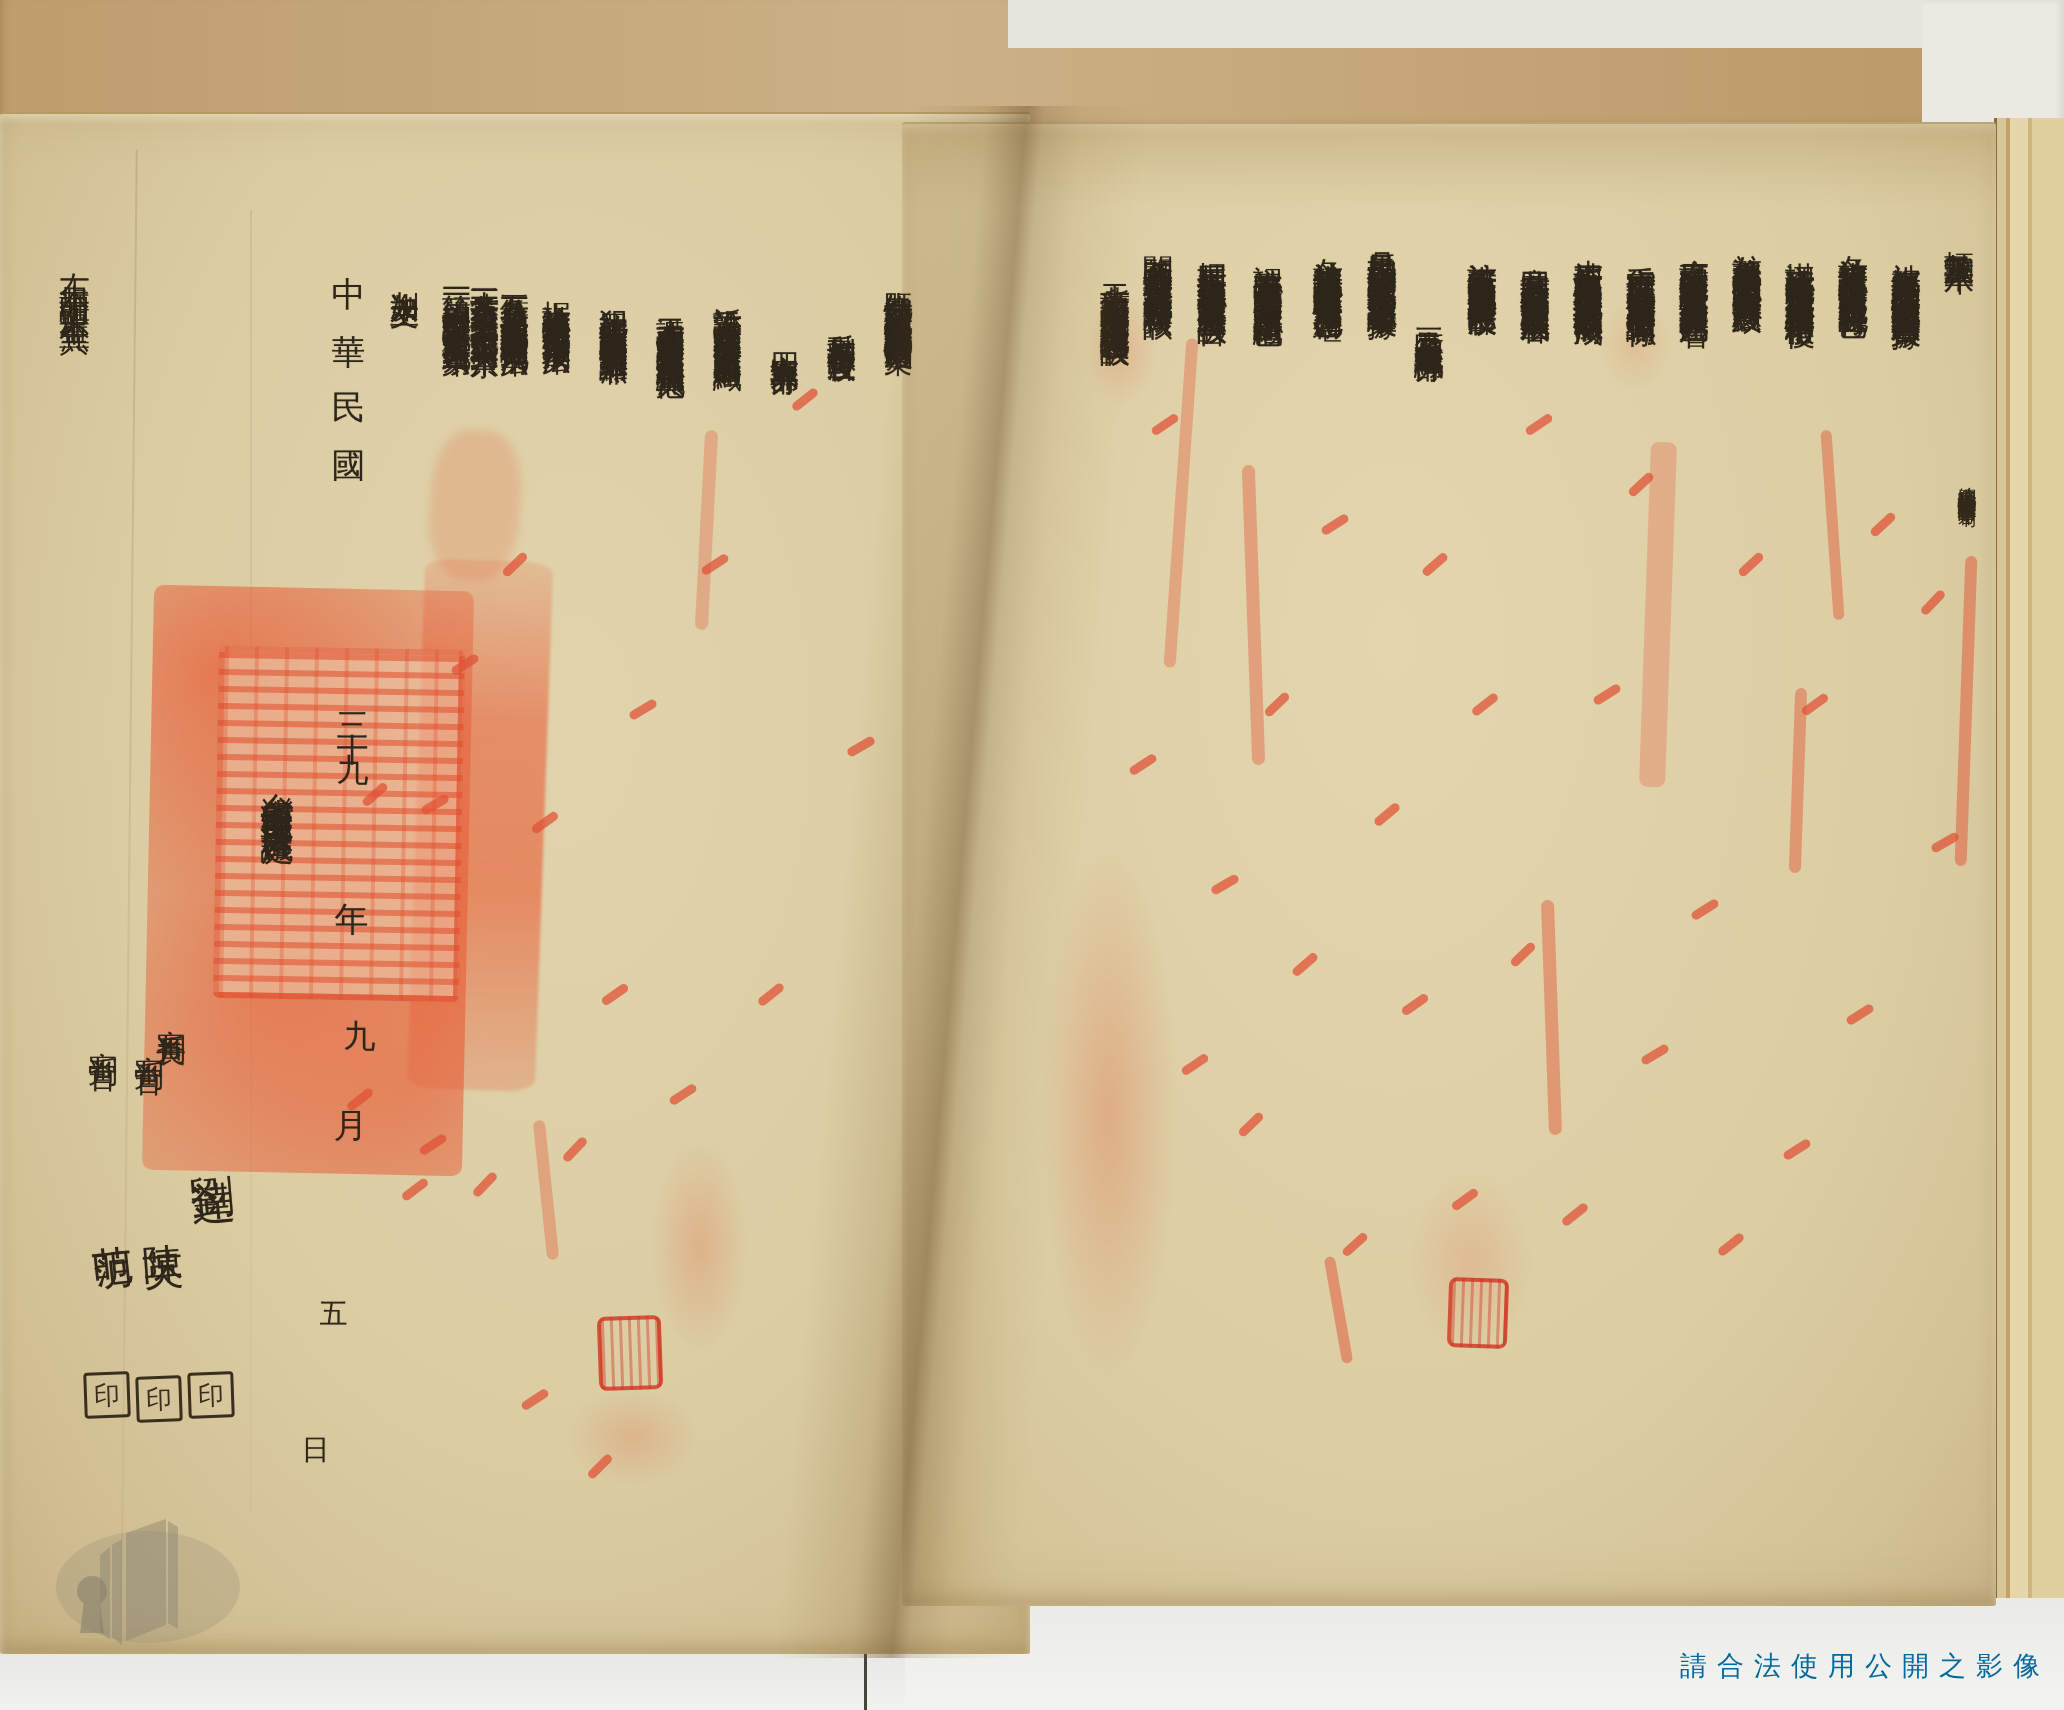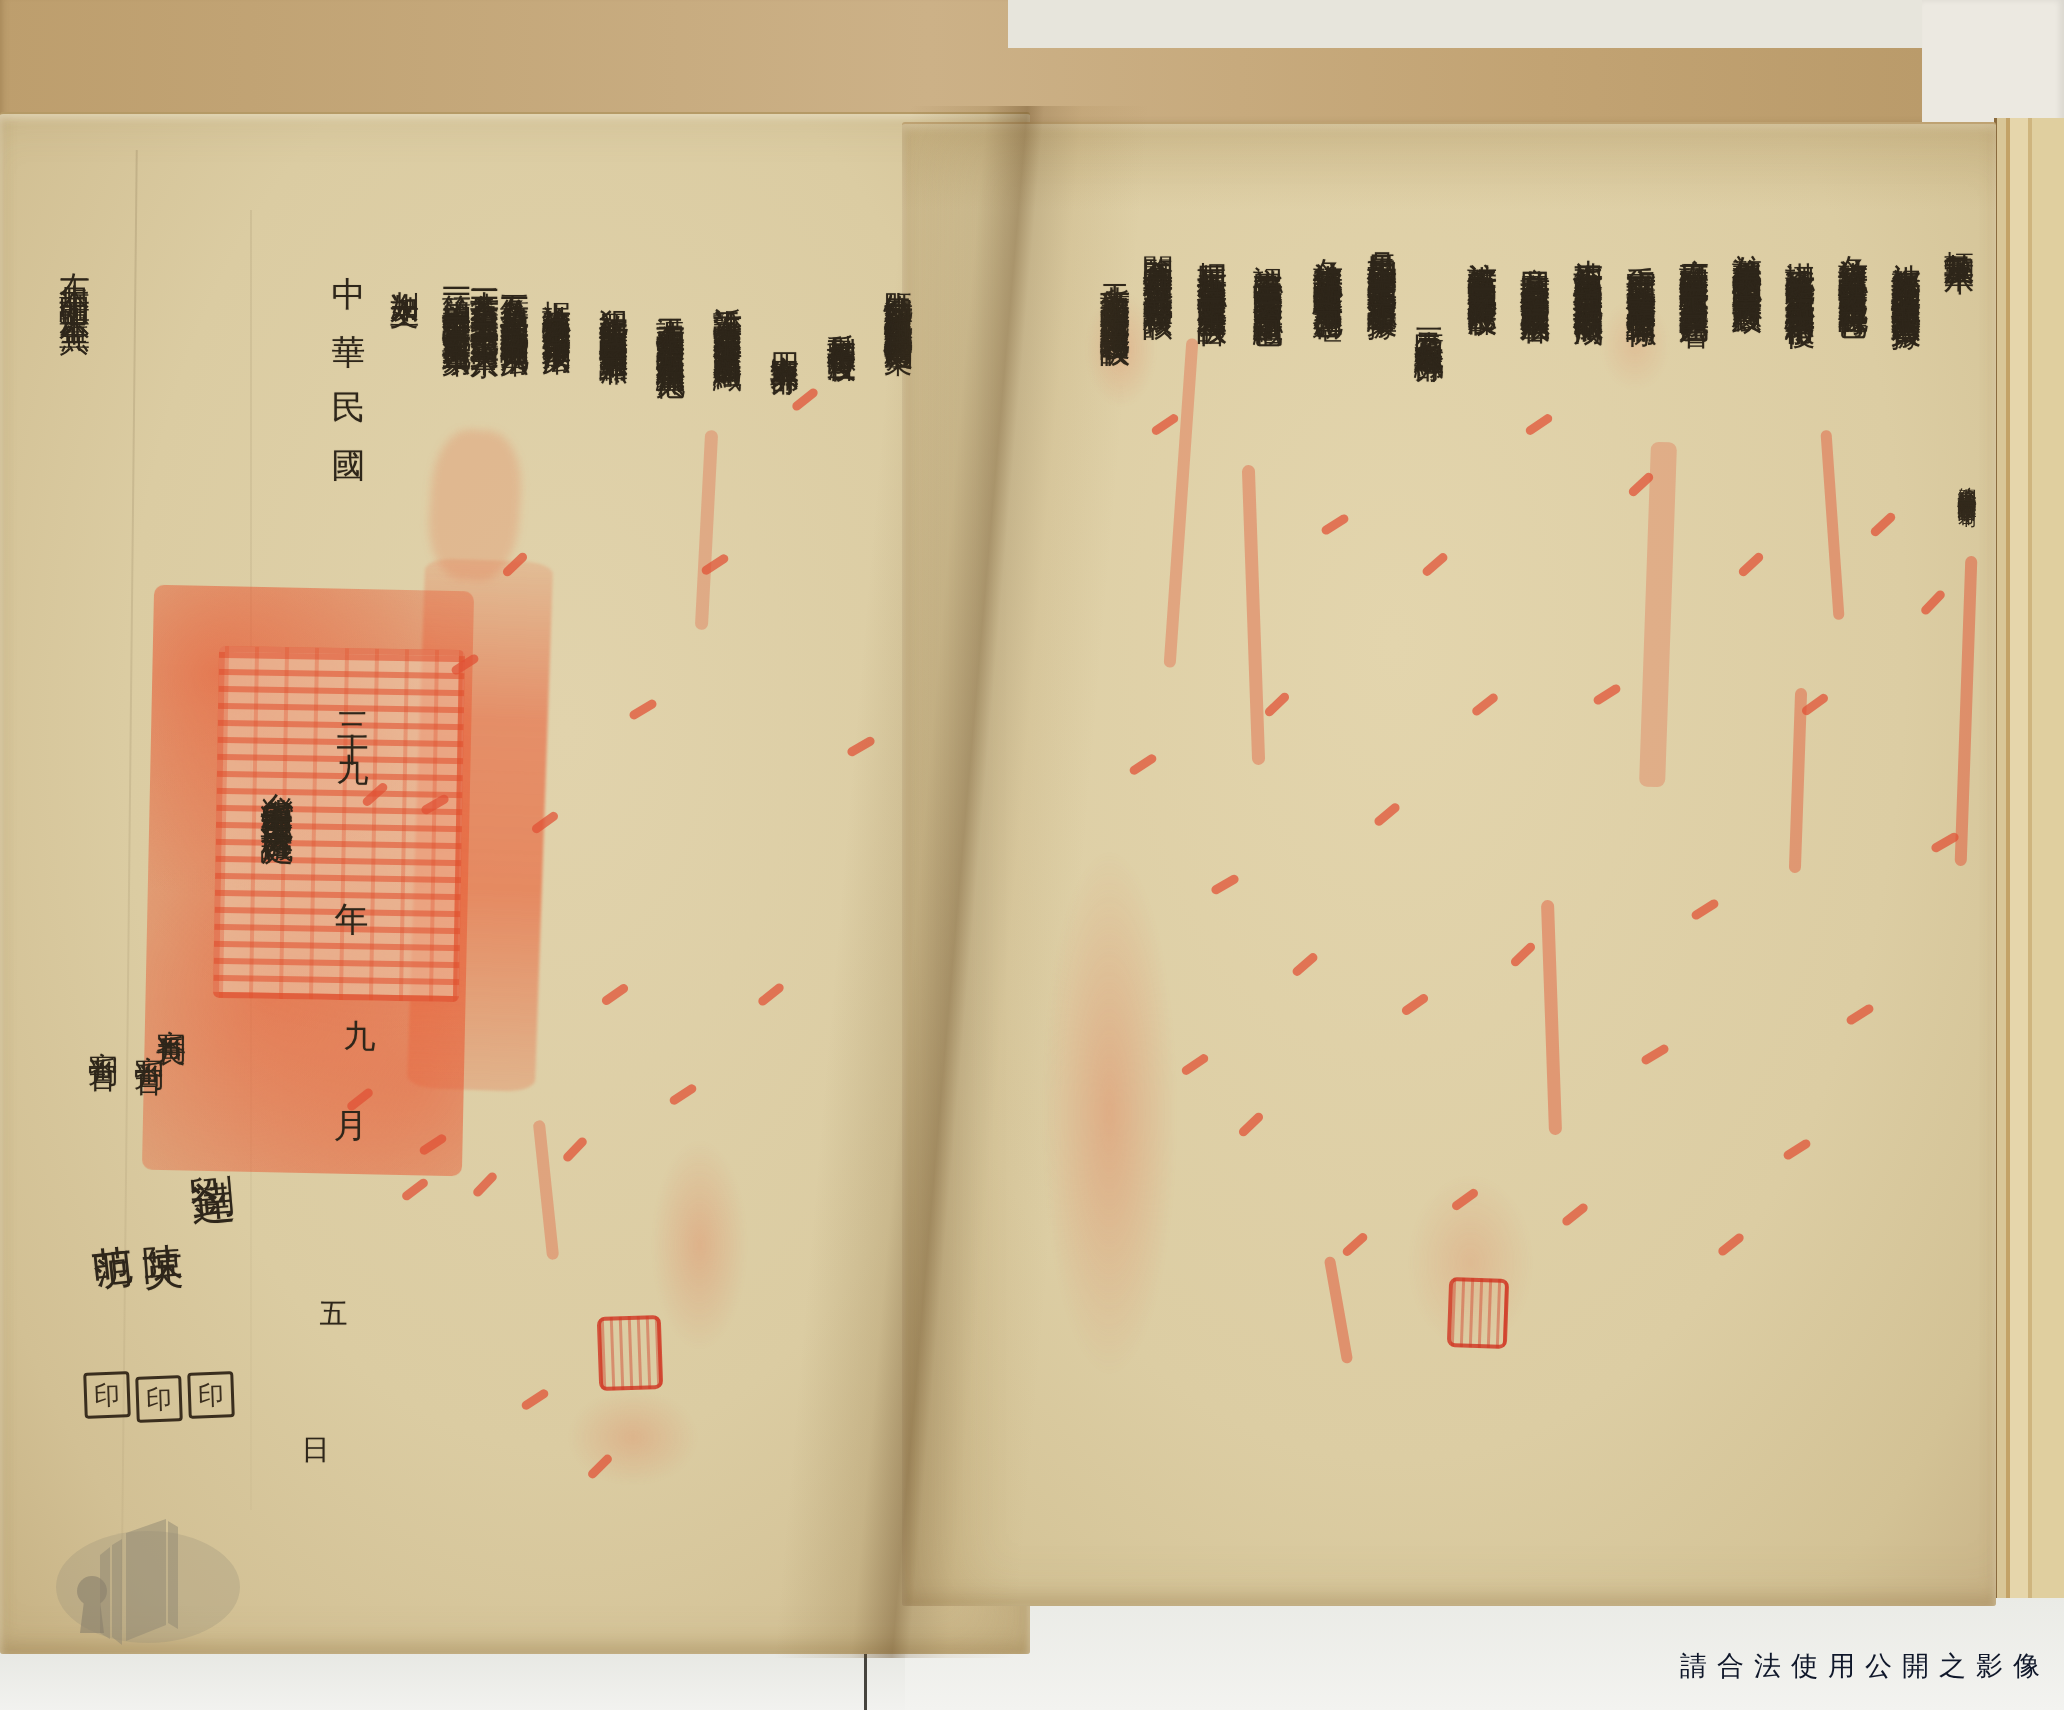--- a/index.html
+++ b/index.html
@@ -77,21 +77,21 @@
                  radial-gradient(circle at 85% 85%,rgba(232,88,50,.40),rgba(232,88,50,0) 55%),
                  rgba(232,88,50,.24);}
   .seal-big-inner{left:216px;top:648px;width:246px;height:352px;z-index:12;transform:rotate(1deg);
       border:6px solid rgba(224,76,42,.55);border-radius:6px;
       background-color:rgba(240,228,200,.45);
       background-image:repeating-linear-gradient(180deg,rgba(224,76,42,.55) 0 6px,rgba(224,76,42,0) 6px 17px),
                  repeating-linear-gradient(90deg,rgba(224,76,42,.30) 0 4px,rgba(0,0,0,0) 4px 30px);}
   .seal-sm{border:4px solid rgba(208,48,30,.78);border-radius:8px;z-index:12;transform:rotate(-2deg);
       background:repeating-linear-gradient(90deg,rgba(208,48,30,.40) 0 3px,rgba(0,0,0,0) 3px 9px);}
 
-  .usage-note{right:14px;top:1648px;font-size:27px;letter-spacing:10px;color:#0f172a;
+  .usage-note{right:14px;top:1648px;font-size:27px;letter-spacing:10px;color:#0369a1;
       font-family:"DejaVu Sans","Liberation Sans",sans-serif;z-index:40;}
   .logo-wrap{left:48px;top:1505px;z-index:40;opacity:.85;}
 </style>
 </head>
 <body>
 
 <div id="stage">
 
   <div class="top-backing"></div>
   <div class="sheet-tr1"></div>

